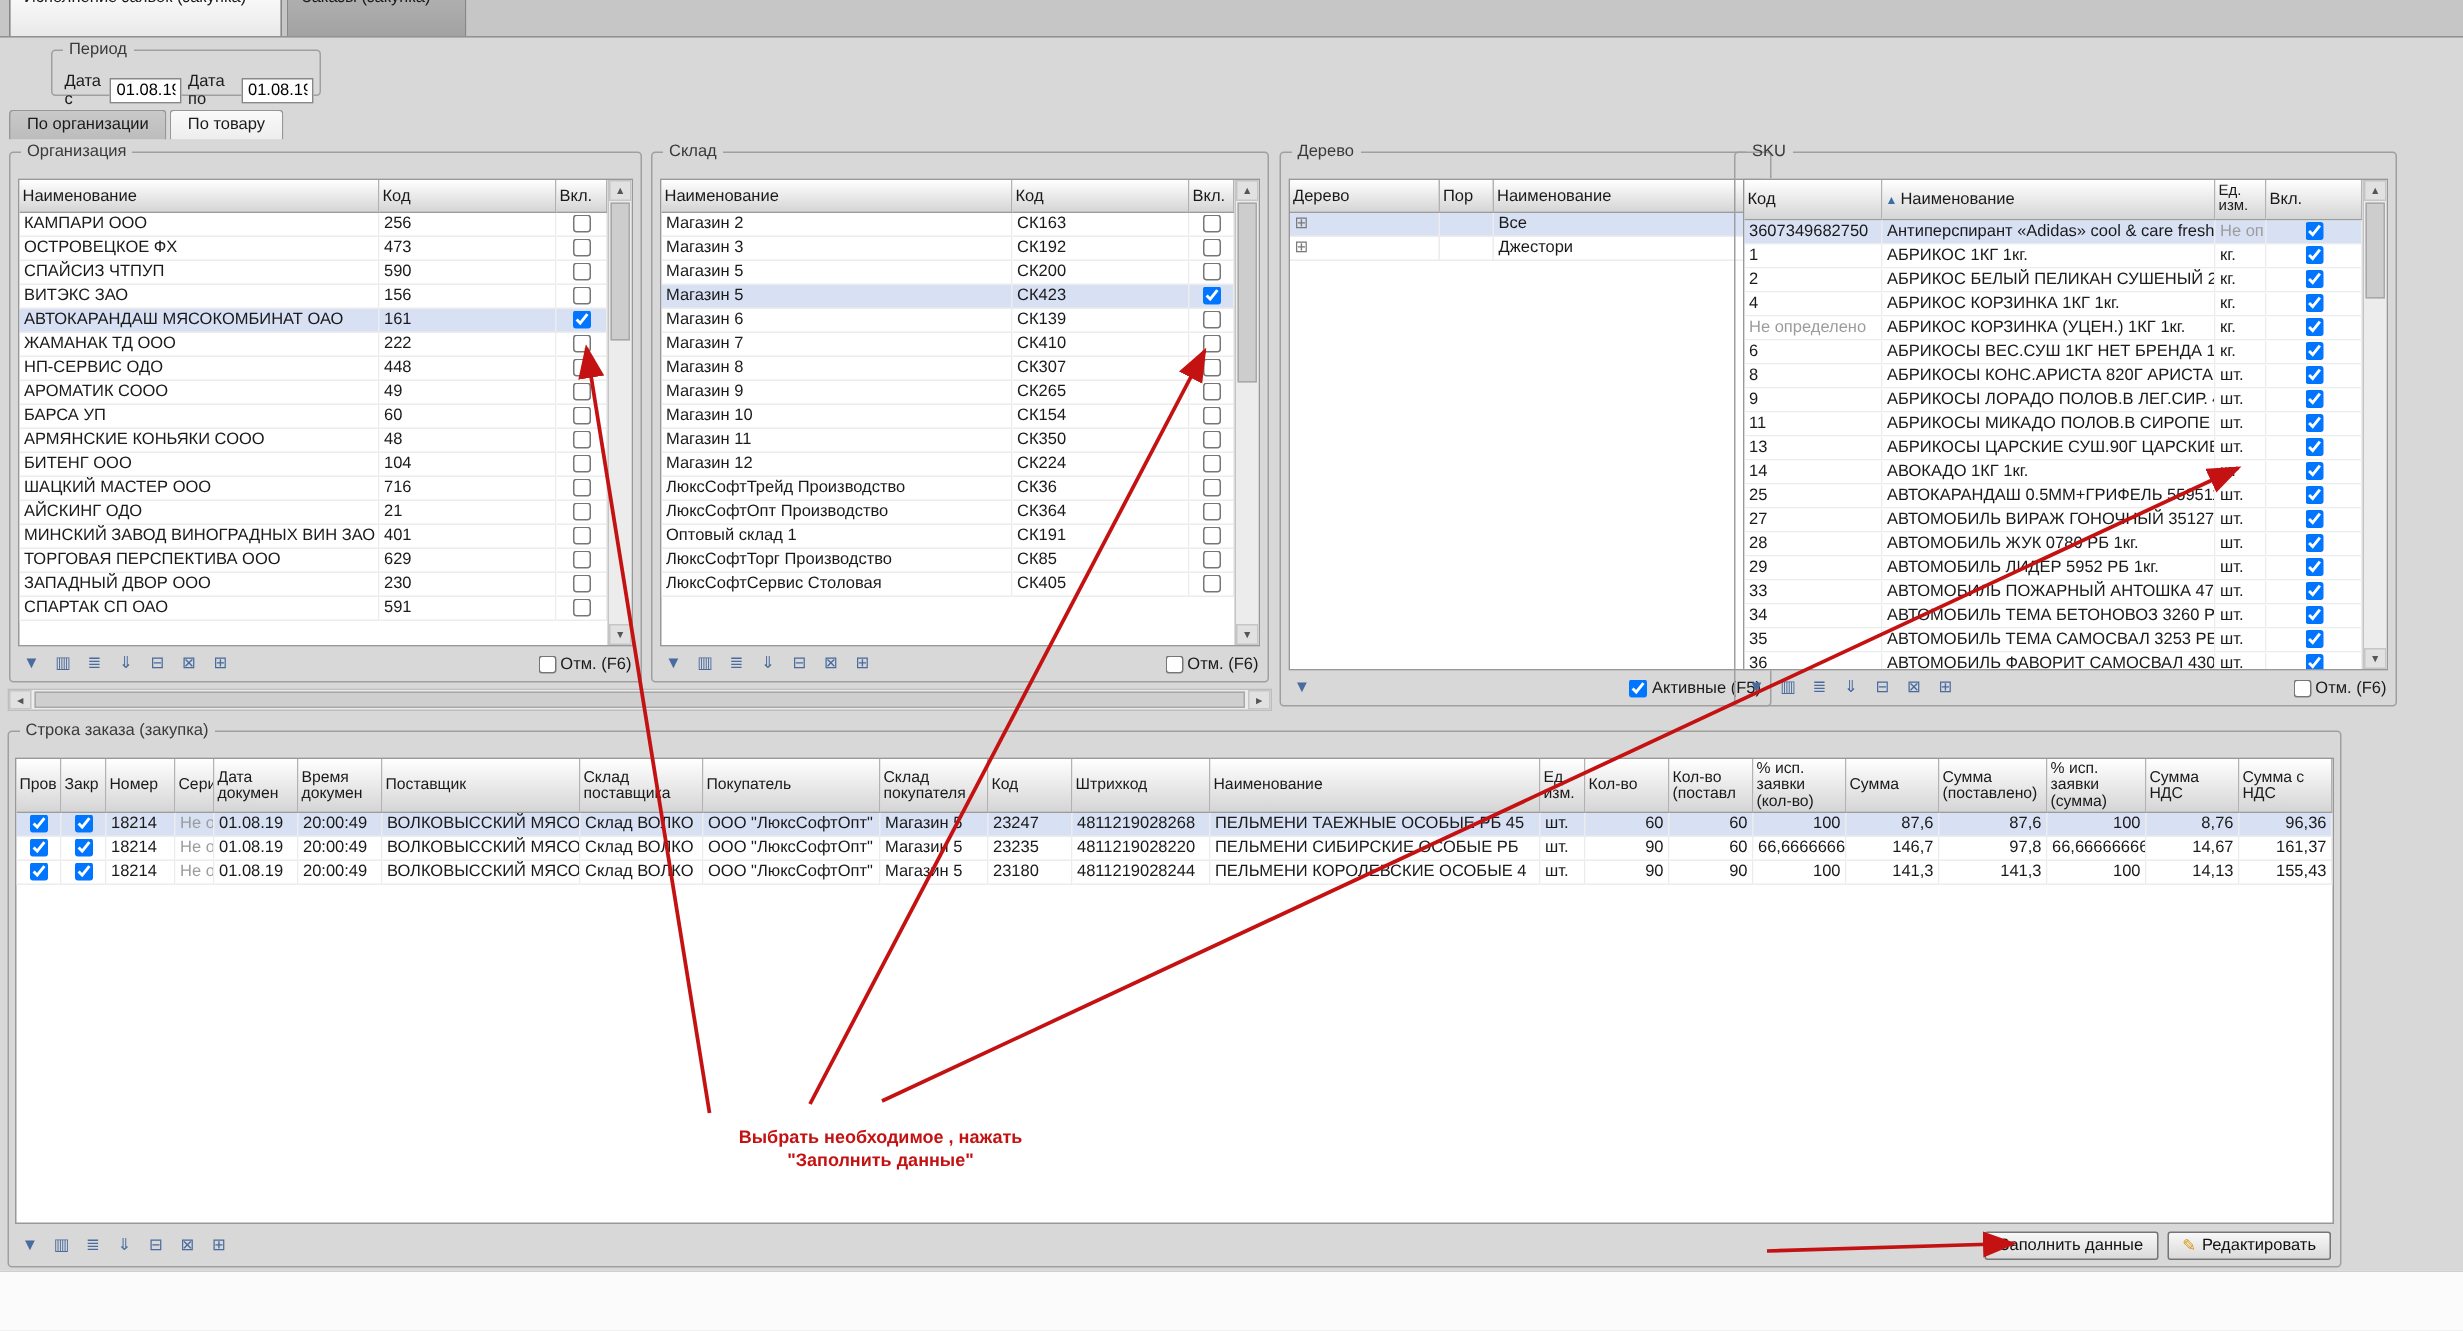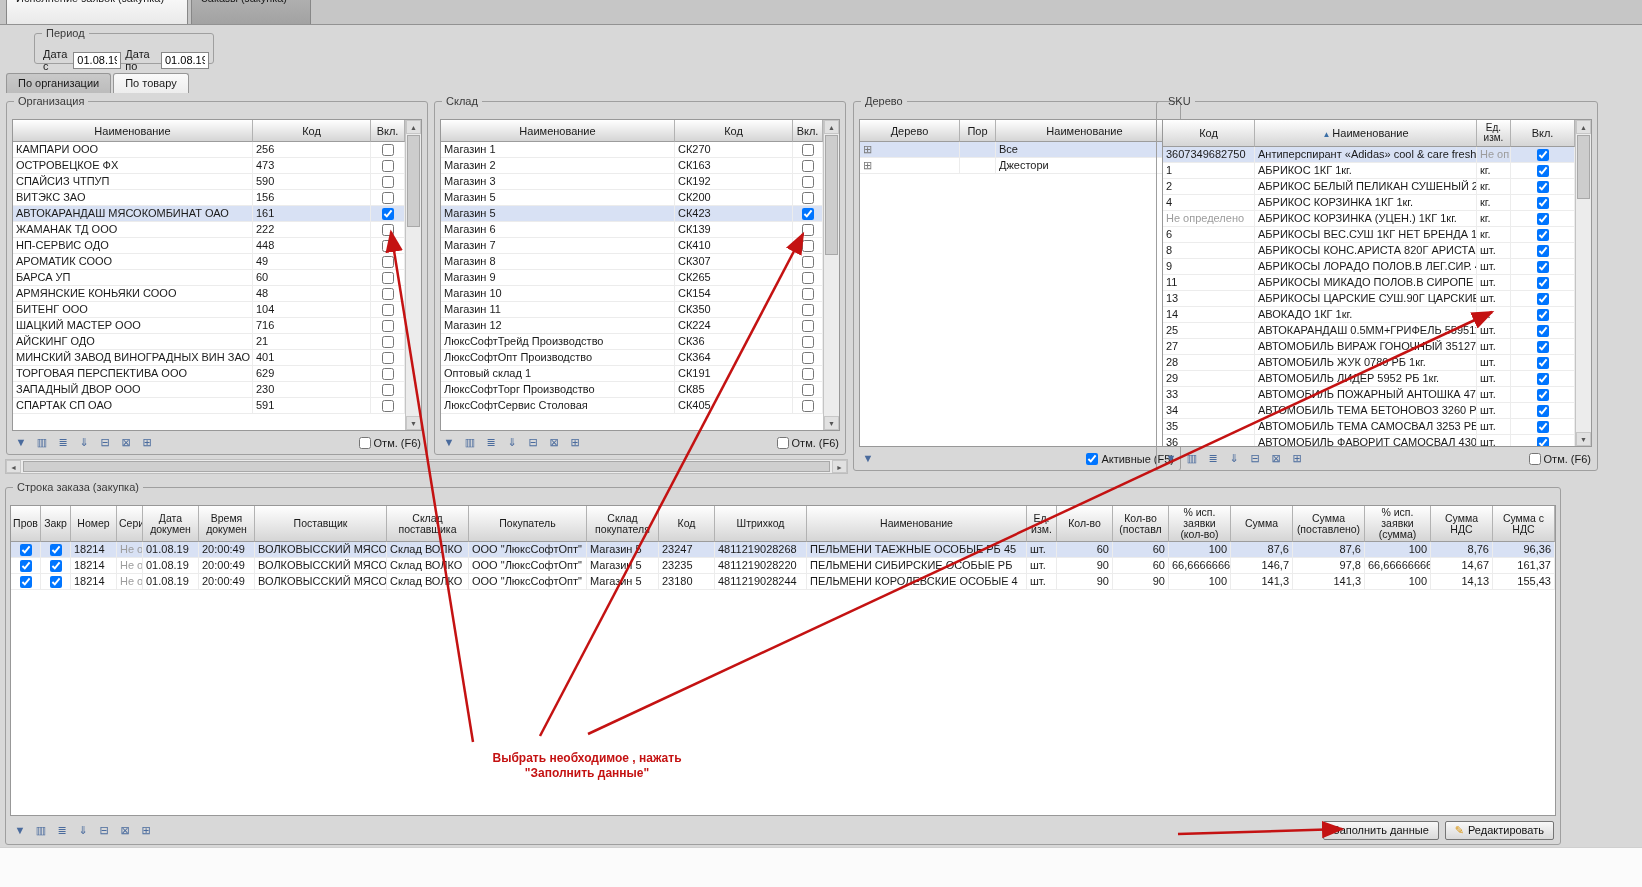--- a/index.html
+++ b/index.html
@@ -29,21 +29,21 @@
   .subtab { padding:3px 11px 2px; border:1px solid #979797; border-bottom:none; border-radius:3px 3px 0 0;
             background:linear-gradient(#c9c9c9,#bcbcbc); white-space:nowrap; }
   .subtab.active { background:linear-gradient(#fafafa,#ededed); }
 
   
   .grid { position:absolute; left:5px; right:5px; top:12px; bottom:23px; border:1px solid #989898;
           background:#fff; display:flex; overflow:hidden; }
   .grid-scroll { flex:1; overflow:hidden; }
   table.grid-table { border-collapse:separate; border-spacing:0; table-layout:fixed; width:100%; font-size:11px; }
   .grid-table th { background:linear-gradient(#ffffff,#d5d5d5); border-right:1px solid #b2b2b2;
-                   border-bottom:1px solid #9c9c9c; font-weight:normal; text-align:center;
+                   border-bottom:1px solid #9c9c9c; font-weight:normal; text-align:left;
                    padding:3px 2px; overflow:hidden; white-space:nowrap; height:22px; }
   .grid-table td { height:16px; line-height:15px; padding:0 3px; border-right:1px solid #ececec;
                    border-bottom:1px solid #ececec; overflow:hidden; white-space:nowrap; background:#fff; }
   .grid-table tr.sel td { background:#d8e1f4; }
   td.c, th.c { text-align:center; }
   td.r { text-align:right; }
   .muted { color:#9c9c9c; }
   input[type=checkbox] { width:12px; height:12px; margin:0; vertical-align:middle; }
   .sort-ind { color:#3a6ea5; font-size:8px; margin-right:2px; }
   .plus-glyph { color:#7a7a7a; font-size:11px; }
@@ -261,25 +261,20 @@
               <col>
             </colgroup>
           <thead>
               <tr>
             <th>Наименование</th>
             <th>Код</th>
             <th>Вкл.</th>
           </tr>
             </thead>
           <tbody id="skladBody">
-              <tr>
-                <td>Магазин 1</td>
-                <td>СК270</td>
-                <td class="c"><input type="checkbox" style=""></td>
-              </tr>
               <tr>
                 <td>Магазин 2</td>
                 <td>СК163</td>
                 <td class="c"><input type="checkbox" style=""></td>
               </tr>
               <tr>
                 <td>Магазин 3</td>
                 <td>СК192</td>
                 <td class="c"><input type="checkbox" style=""></td>
               </tr>

